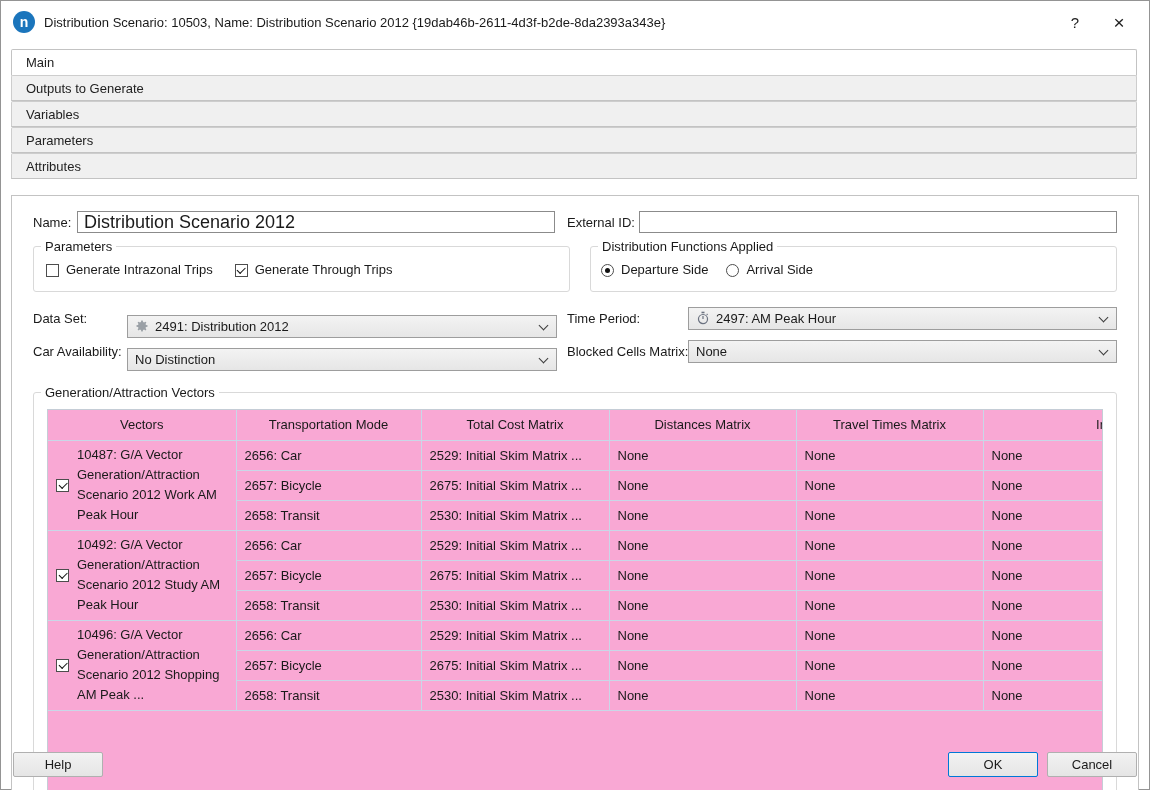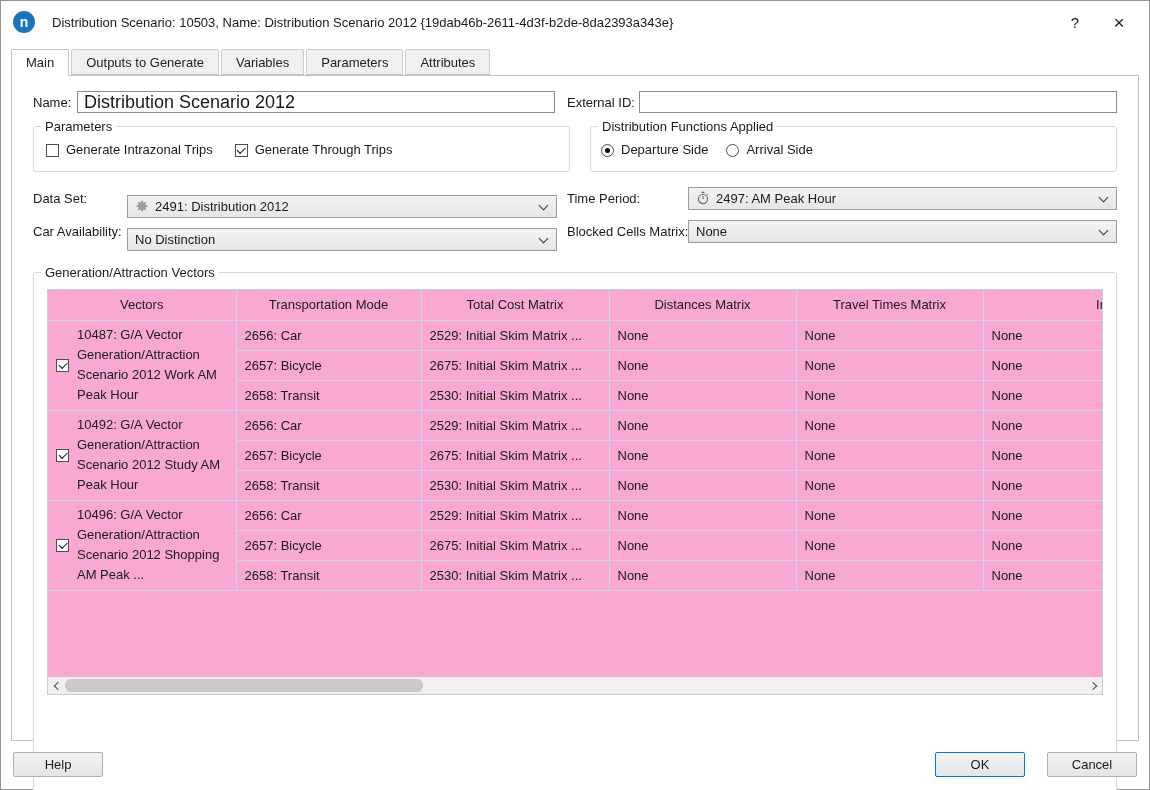--- a/index.html
+++ b/index.html
@@ -12,27 +12,27 @@
   }
   .window { position:absolute; inset:0; border:1px solid #949494; background:#fff; }
 
   
   .titlebar { height:42px; display:flex; align-items:center; padding:0 8px 0 12px; }
   .app-icon {
     width:22px; height:22px; border-radius:50%; background:#1b75bc; color:#fff;
     display:flex; align-items:center; justify-content:center;
     font-weight:bold; font-size:14px; margin-right:9px; flex-shrink:0;
   }
-  .title-text { flex:1; white-space:nowrap; overflow:hidden;margin-left:8px; }
+  .title-text { flex:1; white-space:nowrap; overflow:hidden; }
   .title-btn { width:44px; text-align:center; color:#222; cursor:default; }
   .title-btn.help-glyph { font-size:15px; }
   .title-btn.close-glyph { font-size:19px; line-height:19px; }
 
   
-  .tabbar { display:flex; margin:6px 10px 0; position:relative; z-index:2; }
+  .tabbar { display:flex; margin:6px 10px 16px; position:relative; z-index:2;flex-direction:column; }
   .tab {
     padding:5px 14px 4px; border:1px solid #cdcdcd; border-bottom:1px solid #c3c3c3;
     background:#f0f0f0; margin-right:2px; border-radius:2px 2px 0 0; color:#222;
   }
   .tab.active { background:#fff; border-color:#c3c3c3; border-bottom:1px solid #fff; margin-bottom:-1px; padding-bottom:5px; }
 
   
   .tab-panel {
     margin:0 10px; border:1px solid #c3c3c3; background:#fff;
     height:666px; padding:14px 21px 0;
@@ -110,21 +110,21 @@
 
   
   .btn {
     min-width:90px; height:25px; background:linear-gradient(#f2f2f2,#e5e5e5);
     border:1px solid #b0b0b0; font-family:"Liberation Sans", sans-serif; font-size:13px; color:#1a1a1a;
     border-radius:2px;
   }
   .btn.primary { border:1px solid #0078d7; }
 
   
-  .footer { position:absolute; left:12px; right:12px; bottom:12px; display:flex; align-items:center; gap:22px; }
+  .footer { position:absolute; left:12px; right:12px; bottom:12px; display:flex; align-items:center; gap:9px; }
   .footer-spacer { flex:1; }
 </style>
 </head>
 <body>
 
 <div class="window">
 
   <div class="titlebar">
     <div class="app-icon">n</div>
     <div class="title-text">Distribution Scenario: 10503, Name: Distribution Scenario 2012 {19dab46b-2611-4d3f-b2de-8da2393a343e}</div>

